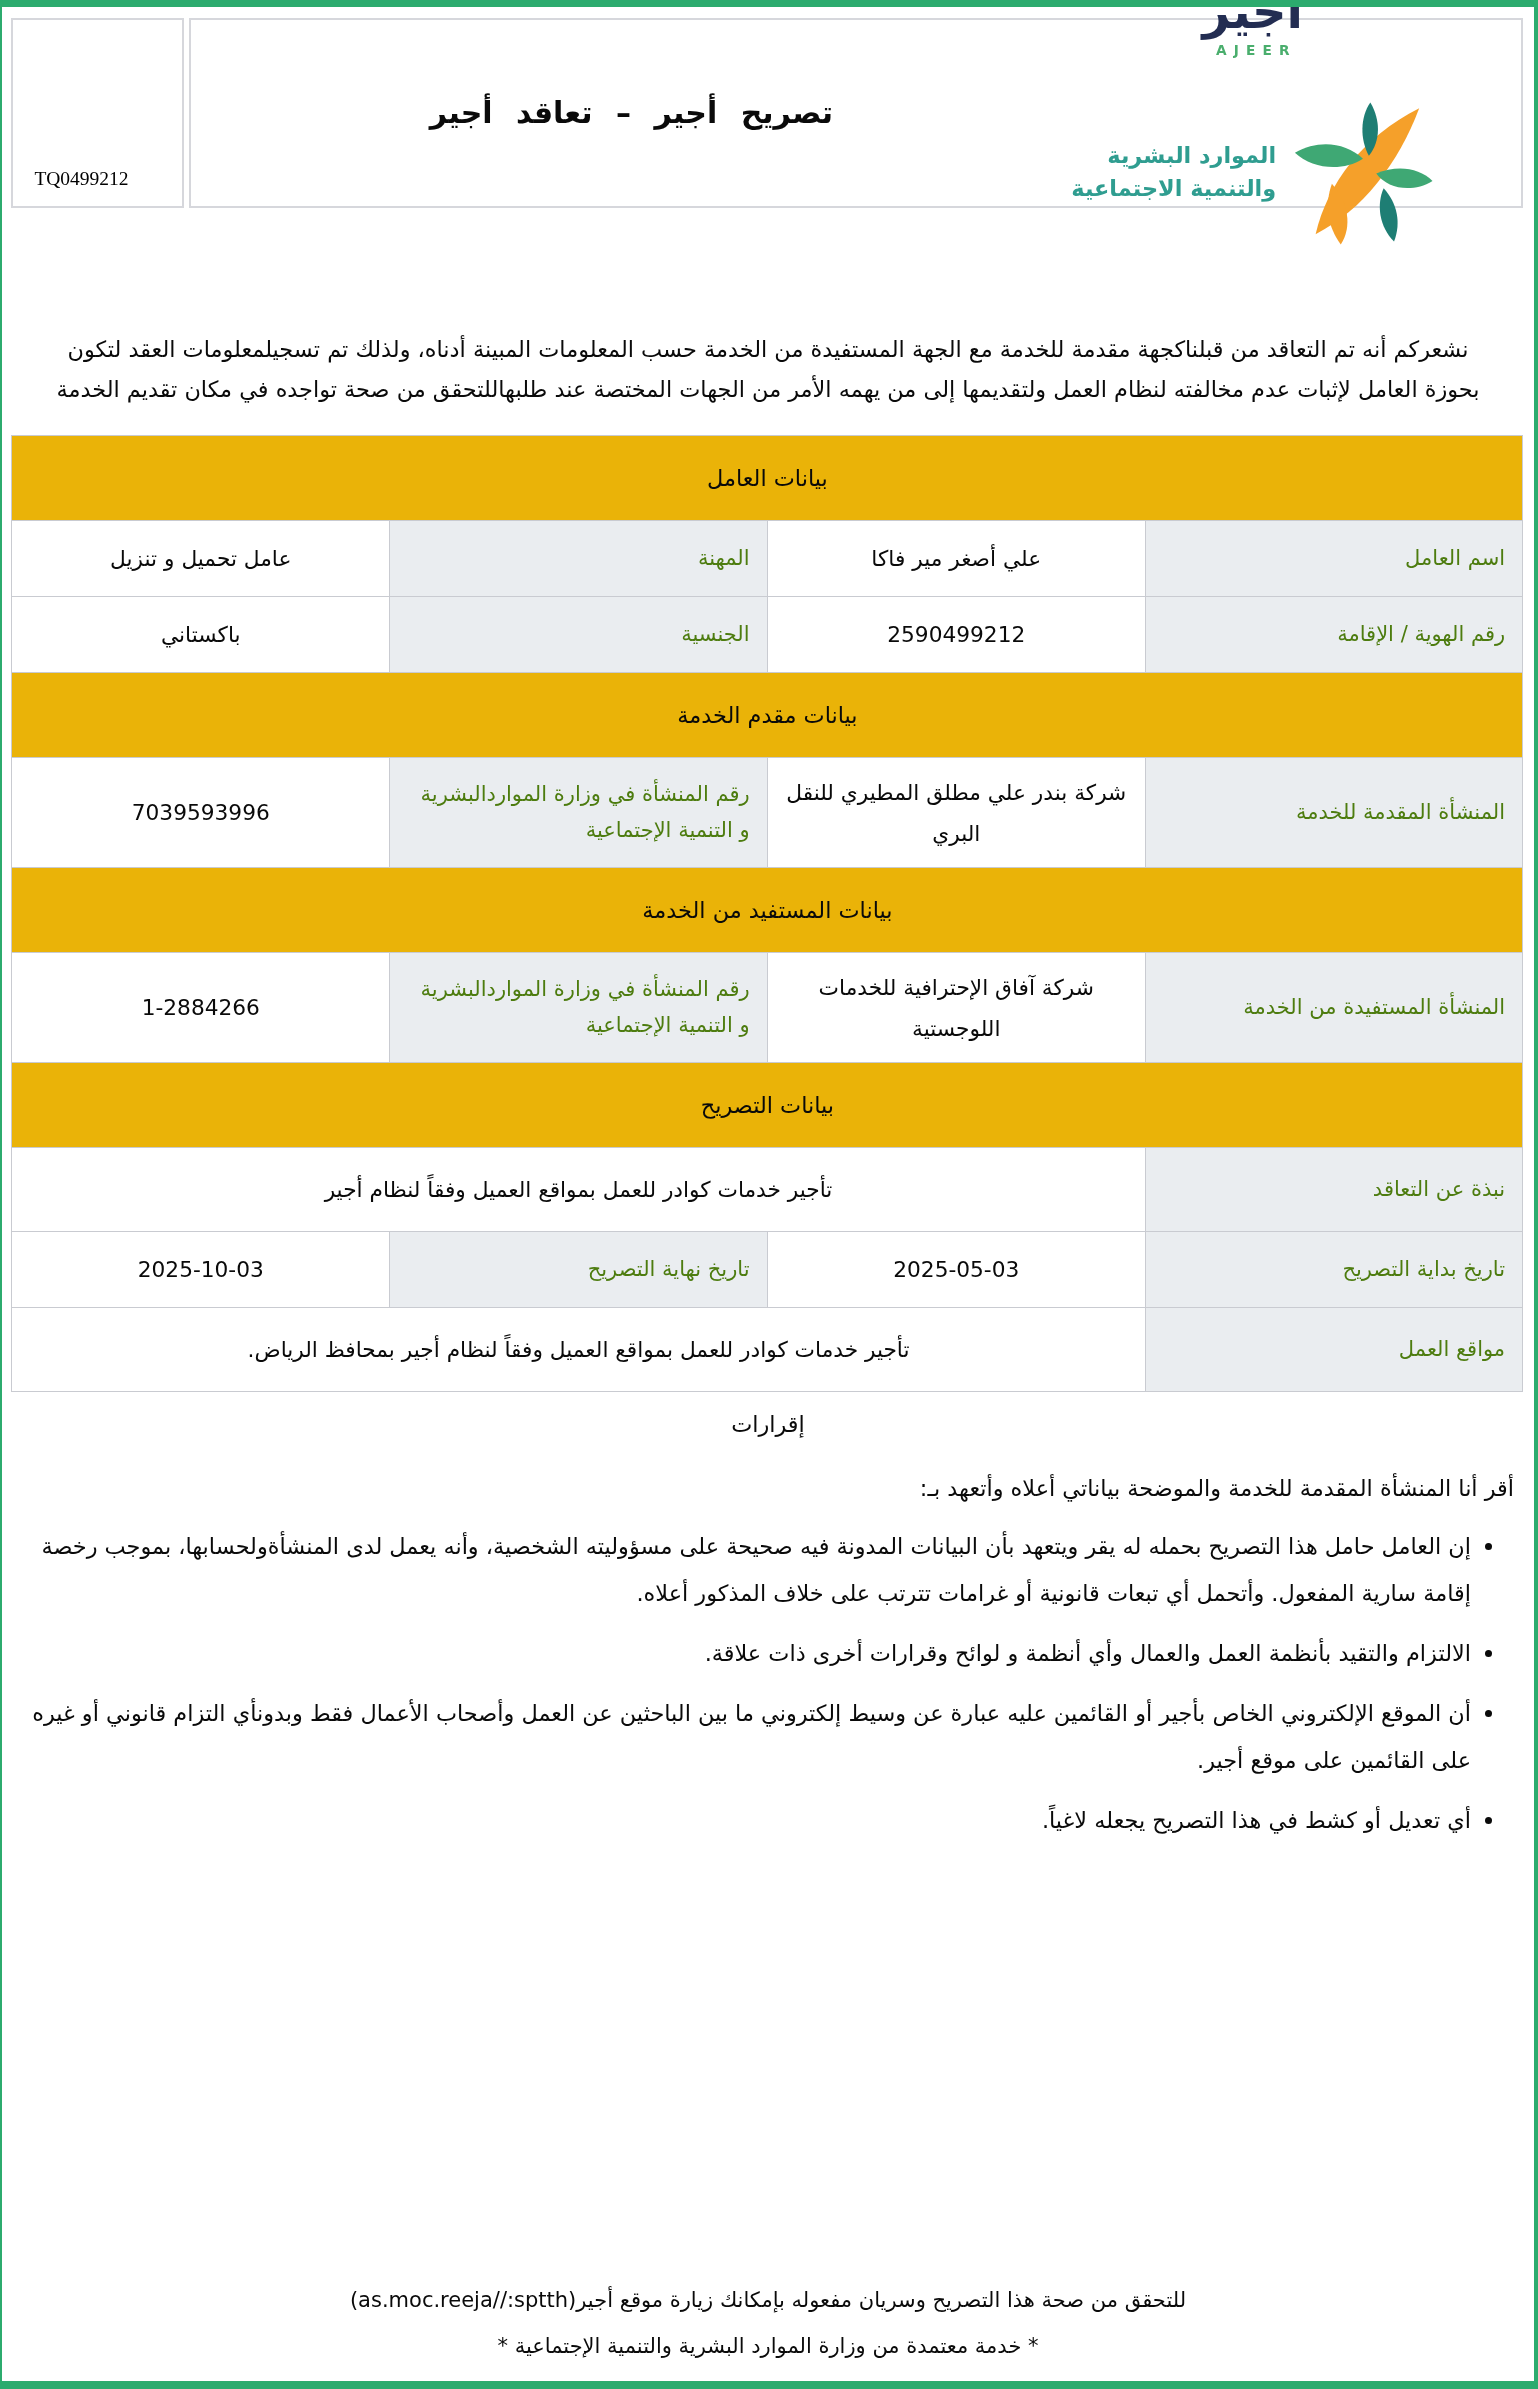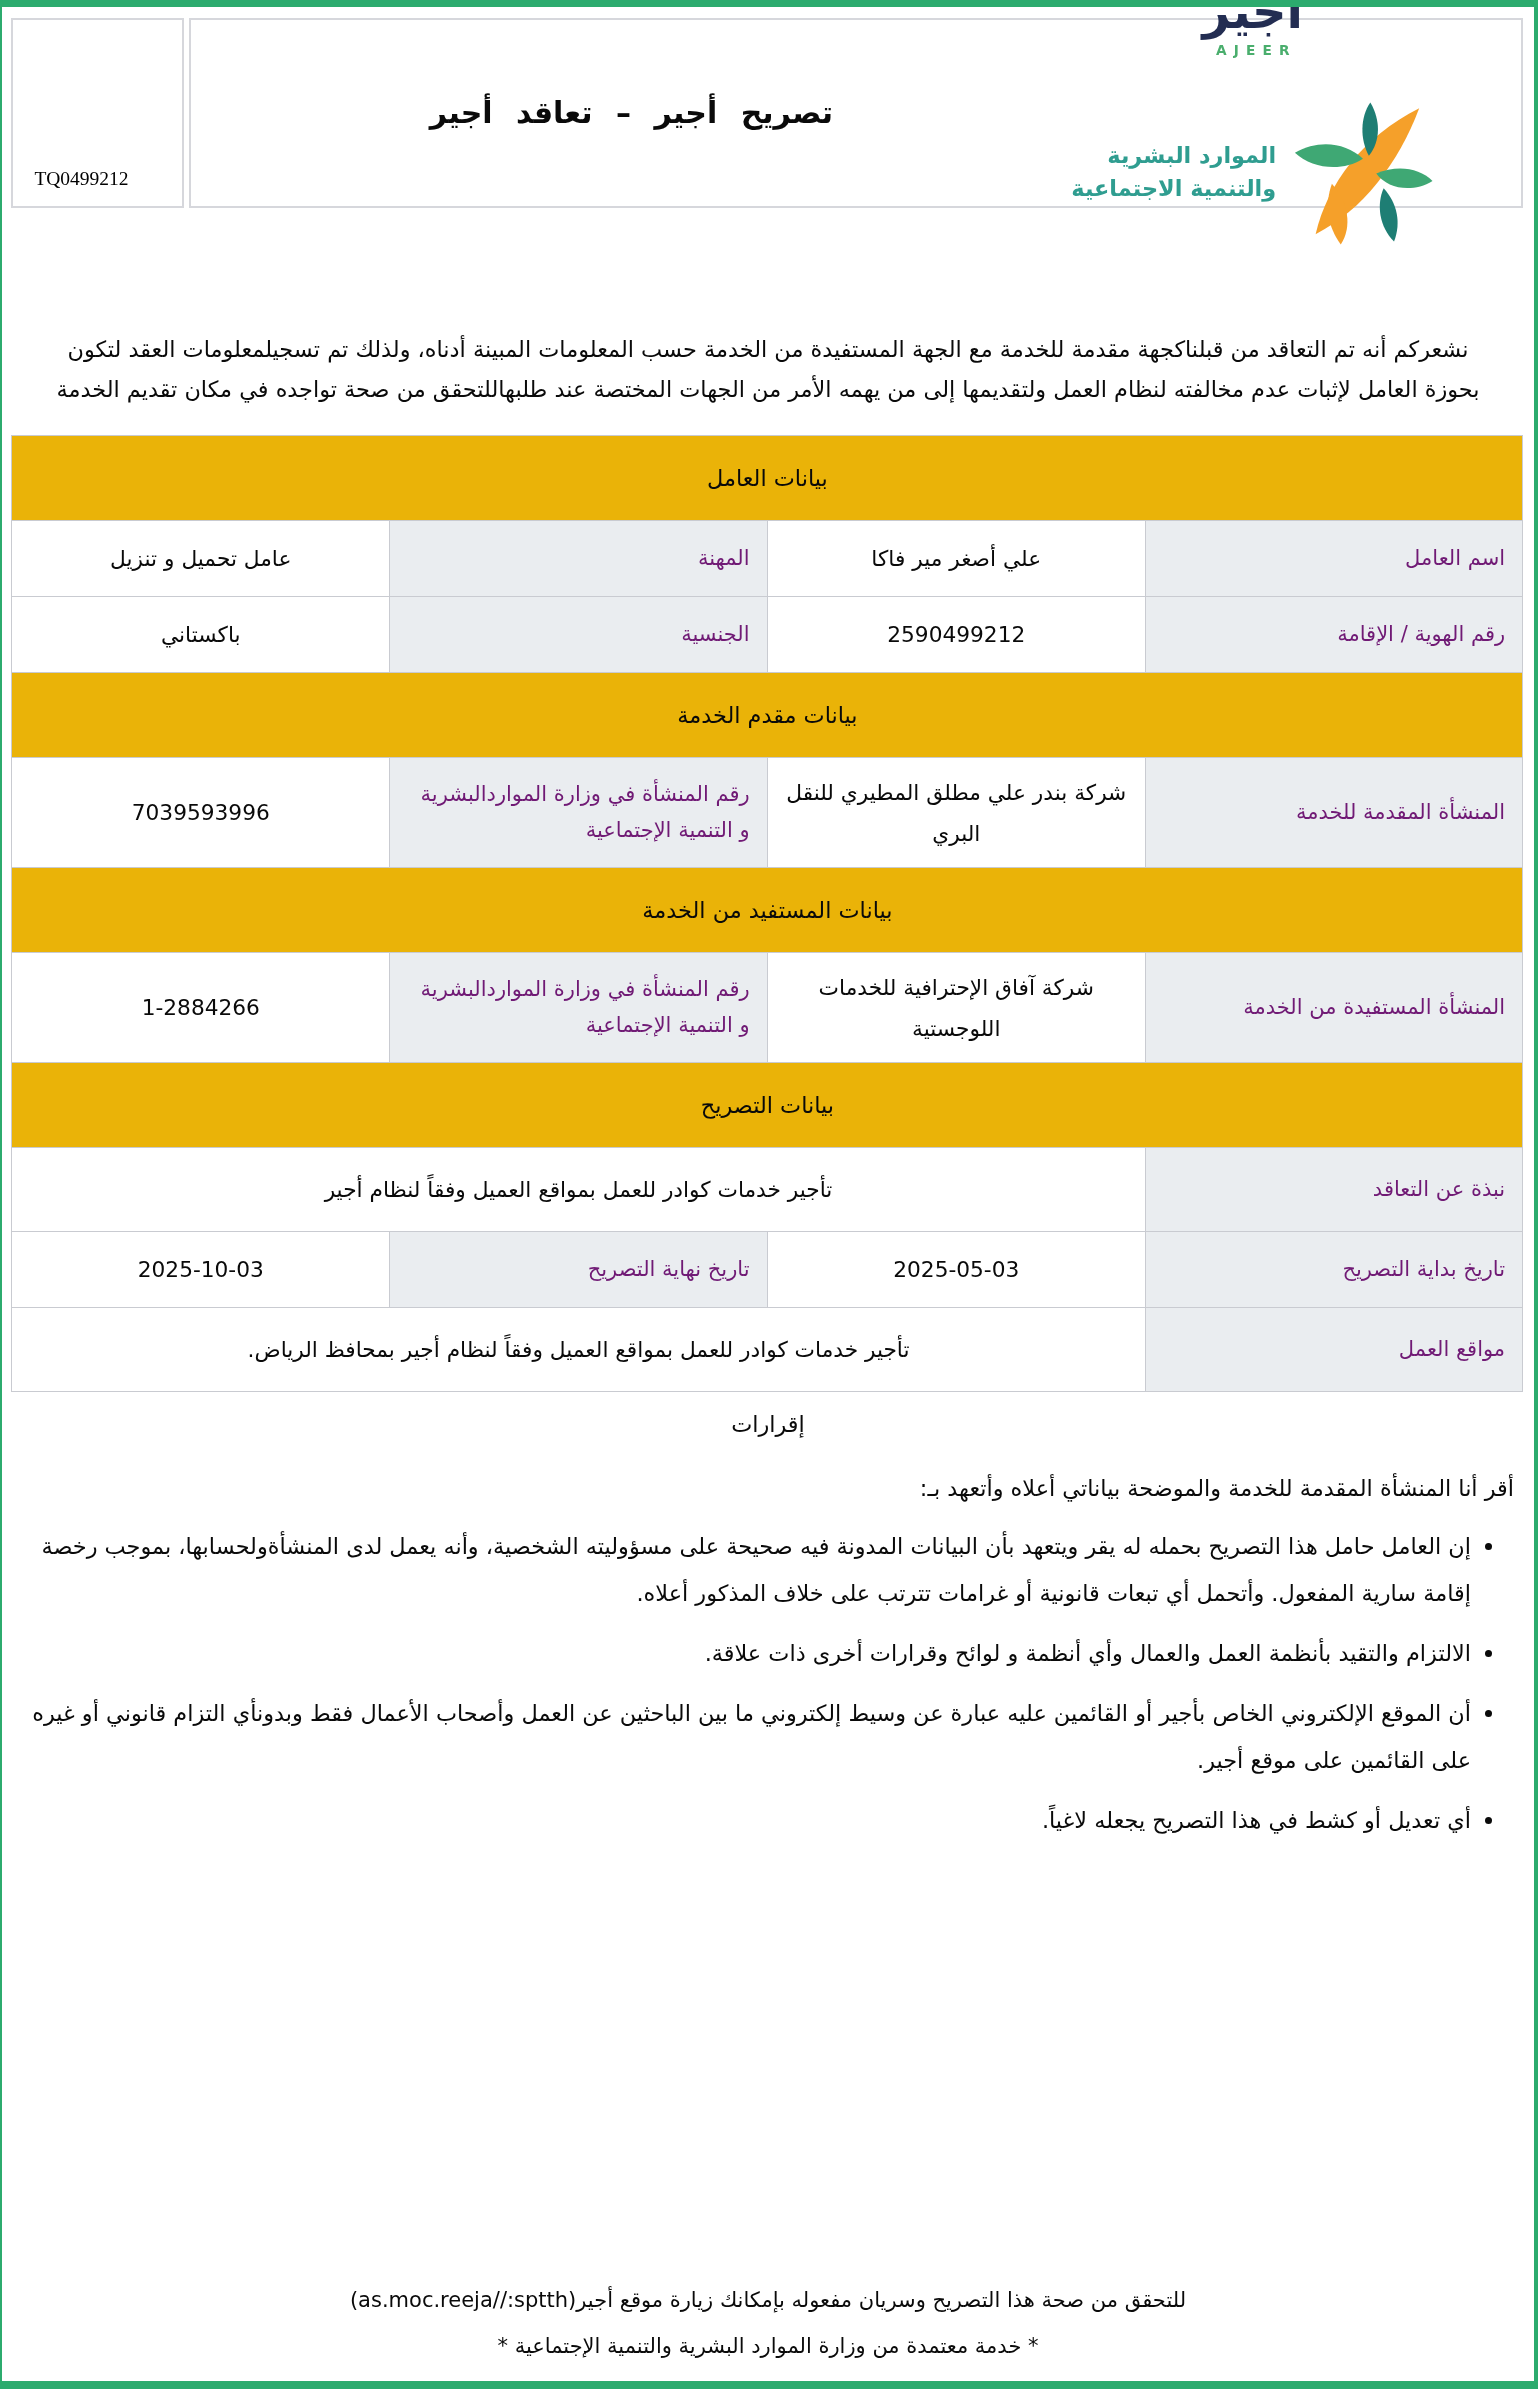--- a/index.html
+++ b/index.html
@@ -73,21 +73,21 @@
     direction:rtl;
     table-layout:fixed;
   }
   table.main td, table.main th { border:1.4px solid #c9cbd1; font-weight:normal; }
   th.section {
     height:85px; background:#eab308;
     font-size:22.4px; text-align:center; color:#0a0a0a;
   }
   td.lbl {
     background:#eaedf0; text-align:right;
-    font-size:21px; padding:7.2px 17.3px; line-height:1.7; color:#701a75;
+    font-size:21px; padding:7.2px 17.3px; line-height:1.7; color:#4d7c0f;
   }
   td.val {
     background:#fff; text-align:center;
     font-size:21.7px; padding:2px 13px; line-height:1.9; color:#0a0a0a;
   }
   tr.r-std  td { height:76px; }
   tr.r-tall td { height:110px; }
   tr.r-med  td { height:84px; }
 
   

